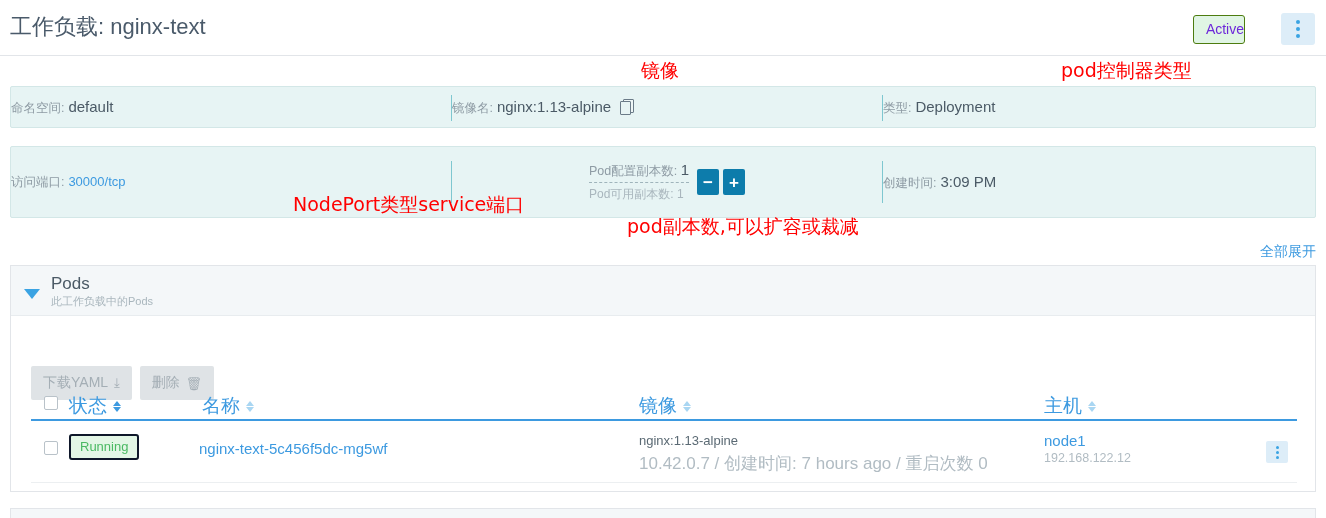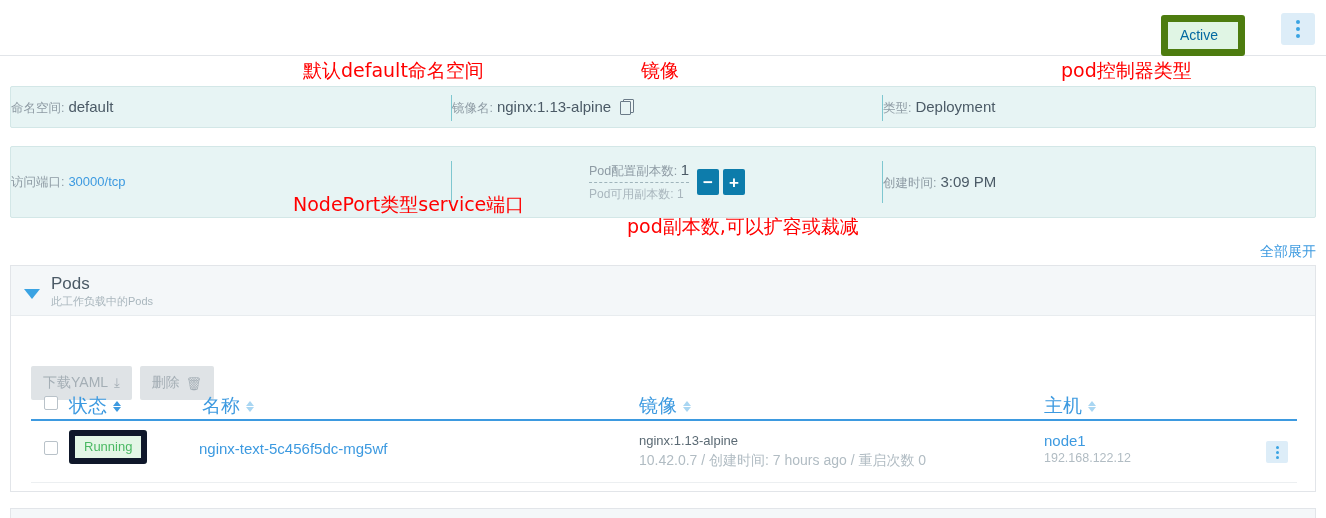--- a/index.html
+++ b/index.html
@@ -18,24 +18,24 @@
     border-bottom: 1px solid #e2e5e9;
   }
   .page-title {
     position: absolute; left: 10px; top: 12px;
     font-size: 22px; color: #4a5a6a; white-space: nowrap;
   }
   .page-title .tlabel { color: #4a5a6a; }
   .page-title .tname { color: #4a5a6a; }
   .status-badge {
     position: absolute; right: 81px; top: 15px;
-    background: #e0f5e4; color: #0369a1;
-    border: 7px solid #4d7c0f;
+    background: #e0f5e4; color: #6d28d9;
+    border: 1px solid #4d7c0f;
     border-radius: 3px;
-    padding: 4px 20px 5px 12px;
+    padding: 4px 0 5px 12px;
     font-size: 14px; line-height: 18px;
   }
   .kebab-btn {
     position: absolute; right: 11px; top: 13px;
     width: 34px; height: 32px;
     background: #ddedf8; border-radius: 3px;
     display: flex; align-items: center; justify-content: center;
   }
   .kebab-btn .dots { display: flex; flex-direction: column; gap: 3px; }
   .kebab-btn .dots i { display: block; width: 4px; height: 4px; border-radius: 50%; background: #3aa3e3; }
@@ -155,41 +155,45 @@
   .sort { display: inline-flex; flex-direction: column; gap: 1px; }
   .sort i { display: block; width: 0; height: 0; border-left: 4px solid transparent; border-right: 4px solid transparent; }
   .sort i.up { border-bottom: 5px solid #a9d6f2; }
   .sort i.dn { border-top: 5px solid #a9d6f2; }
   .sort.active i.up { border-bottom-color: #3d9ae0; }
   .sort.active i.dn { border-top-color: #3d9ae0; }
 
   .trow { position: relative; height: 62px; border-bottom: 1px solid #eceff1; }
   .td { position: absolute; white-space: nowrap; }
   .badge-running {
-    background: #e3f6e6; color: #4ab963; border: 6px solid #0f172a;
+    background: #e3f6e6; color: #4ab963; border: 2px solid #0f172a;
     border-radius: 3px; font-size: 13px; padding: 3px 9px 4px 9px;
   }
   .link { color: #3d9ae0; font-size: 15px; }
   .cell-main { font-size: 13px; color: #5b6a74; }
-  .cell-sub { font-size: 14px; color: #b1bcc3; margin-top: 4px; }
+  .cell-sub { font-size: 17px; color: #b1bcc3; margin-top: 4px; }
   .host-link { color: #3d9ae0; font-size: 15px; }
   .host-sub { font-size: 12.5px; color: #b1bcc3; margin-top: 2px; }
 
   
   .next-panel {
     position: absolute; left: 10px; top: 508px; width: 1306px; height: 14px;
     background: #f4f7f9; border: 1px solid #e2e5e9; border-bottom: none;
   }
 </style>
 </head>
 <body>
 
 <div class="page">
 
   <div class="header">
+    <div class="page-title">
+      <span class="tlabel">工作负载:</span>
+      <span class="tname">nginx-text</span>
+    </div>
     <div class="status-badge">Active</div>
     <div class="kebab-btn">
       <span class="dots">
           <i></i>
           <i></i>
           <i></i>
         </span>
     </div>
   </div>
 
@@ -245,21 +249,20 @@
 
     <div class="vdiv" style="left:871px;top:14px;height:42px;"></div>
     <div class="cell" style="left:872px;width:432px;">
       <span class="kv">
         <span class="k">创建时间:</span>
         <span class="v">3:09 PM</span>
       </span>
     </div>
   </div>
 
-  <div class="anno" style="left:303px;top:58px;">默认default命名空间</div>
   <div class="anno" style="left:641px;top:58px;">镜像</div>
   <div class="anno" style="left:293px;top:192px;">NodePort类型service端口</div>
   <div class="anno" style="left:1061px;top:58px;">pod控制器类型</div>
   <div class="anno" style="left:627px;top:214px;">pod副本数,可以扩容或裁减</div>
 
   <div class="expand-all">全部展开</div>
 
   <div class="panel">
     <div class="panel-head">
       <div class="collapse-arrow"></div>

